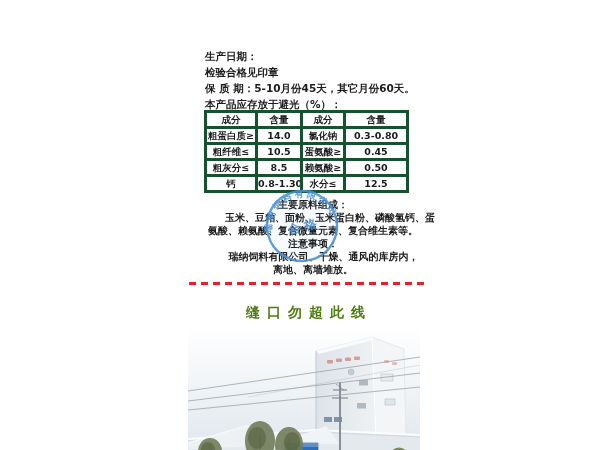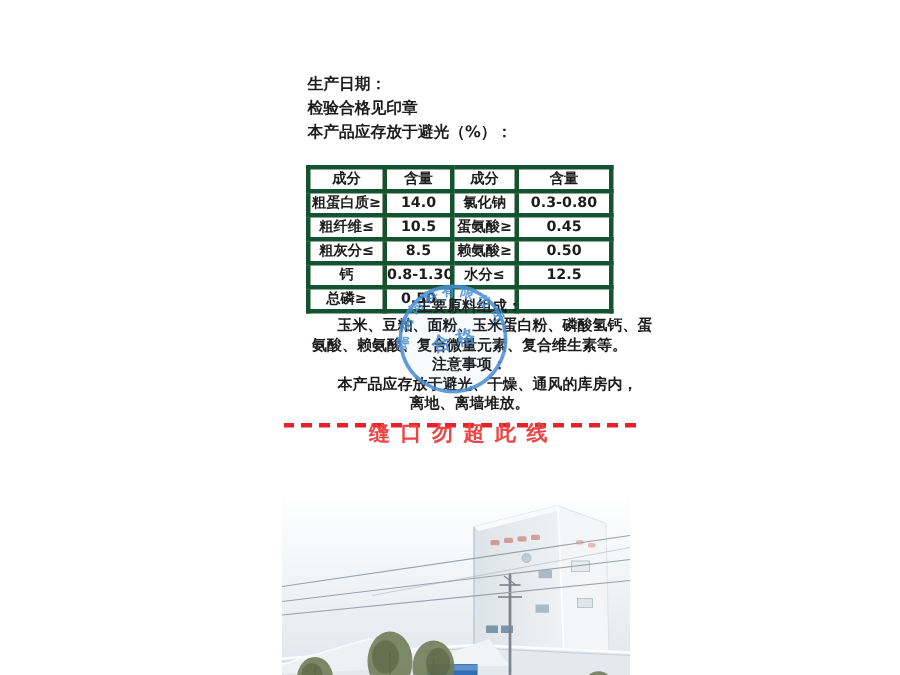--- a/index.html
+++ b/index.html
@@ -13,33 +13,34 @@
   .comp-table{position:absolute;left:204px;top:78px;border-collapse:collapse;table-layout:fixed;width:204px;border:2px solid #1a1a1a;}
   .comp-table td{border:3px solid #14532d;height:13px;font-size:9.5px;font-weight:bold;text-align:center;vertical-align:middle;padding:0;line-height:13px;overflow:hidden;white-space:nowrap;}
   
   .materials{position:absolute;left:204px;top:166px;width:218px;font-size:10px;font-weight:bold;line-height:13px;white-space:nowrap;text-align:center;}
   .materials .indent{padding-left:21px;}
   
   .stamp{position:absolute;left:263px;top:155px;width:78px;height:78px;transform:rotate(-14deg);opacity:.88;}
   
   .seam-line{position:absolute;left:189px;top:250px;width:236px;height:2.6px;
     background:repeating-linear-gradient(90deg,#e5212b 0,#e5212b 7px,transparent 7px,transparent 12px);}
-  .seam-text{position:absolute;left:189px;top:248px;width:240px;text-align:center;
-    font-size:14px;font-weight:bold;letter-spacing:7px;color:#ef4444;white-space:nowrap;}
+  .seam-text{position:absolute;left:189px;top:272px;width:240px;text-align:center;
+    font-size:14px;font-weight:bold;letter-spacing:7px;color:#4d7c0f;white-space:nowrap;}
   
   .photo{position:absolute;left:188px;top:295px;width:232px;height:155px;overflow:hidden;}
 </style>
 </head>
 <body>
 
 <div class="frame">
 
   <div class="info">
     <div>生产日期：</div>
     <div>检验合格见印章</div>
+    <div>保 质 期：5-10月份45天，其它月份60天。</div>
     <div>本产品应存放于避光（%）：</div>
   </div>
 
   <table class="comp-table">
     <colgroup>
         <col style="width:51px">
         <col style="width:45px">
         <col style="width:43px">
         <col style="width:63px">
       </colgroup>
@@ -67,35 +68,29 @@
         <td>8.5</td>
         <td>赖氨酸≥</td>
         <td>0.50</td>
       </tr>
       <tr>
         <td>钙</td>
         <td>0.8-1.30</td>
         <td>水分≤</td>
         <td>12.5</td>
       </tr>
-      <tr>
-        <td>总磷≥</td>
-        <td>0.50</td>
-        <td></td>
-        <td></td>
-      </tr>
     </tbody>
   </table>
 
   <div class="materials">
     <div>主要原料组成：</div>
     <div class="indent">玉米、豆粕、面粉、玉米蛋白粉、磷酸氢钙、蛋</div>
     <div>氨酸、赖氨酸、复合微量元素、复合维生素等。</div>
     <div>注意事项：</div>
-    <div class="indent">本产品应存放于避光、干燥、通风的库房内，</div>
+    <div class="indent">瑞纳饲料有限公司、干燥、通风的库房内，</div>
     <div>离地、离墙堆放。</div>
   </div>
 
   <div class="stamp">
     <svg width="78" height="78" viewBox="0 0 78 78">
       <circle cx="39" cy="39" r="35" fill="rgba(90,150,215,0.05)" stroke="#4a8fd4" stroke-width="2.4"></circle>
       <path id="ringPath" d="M 10,52 A 31,31 0 1 1 68,52" fill="none"></path>
       <text font-size="9" font-weight="bold" fill="#4a8fd4" letter-spacing="2.5">
         <textPath href="#ringPath" startOffset="50%" text-anchor="middle">瑞纳饲料有限公司</textPath>
       </text>

